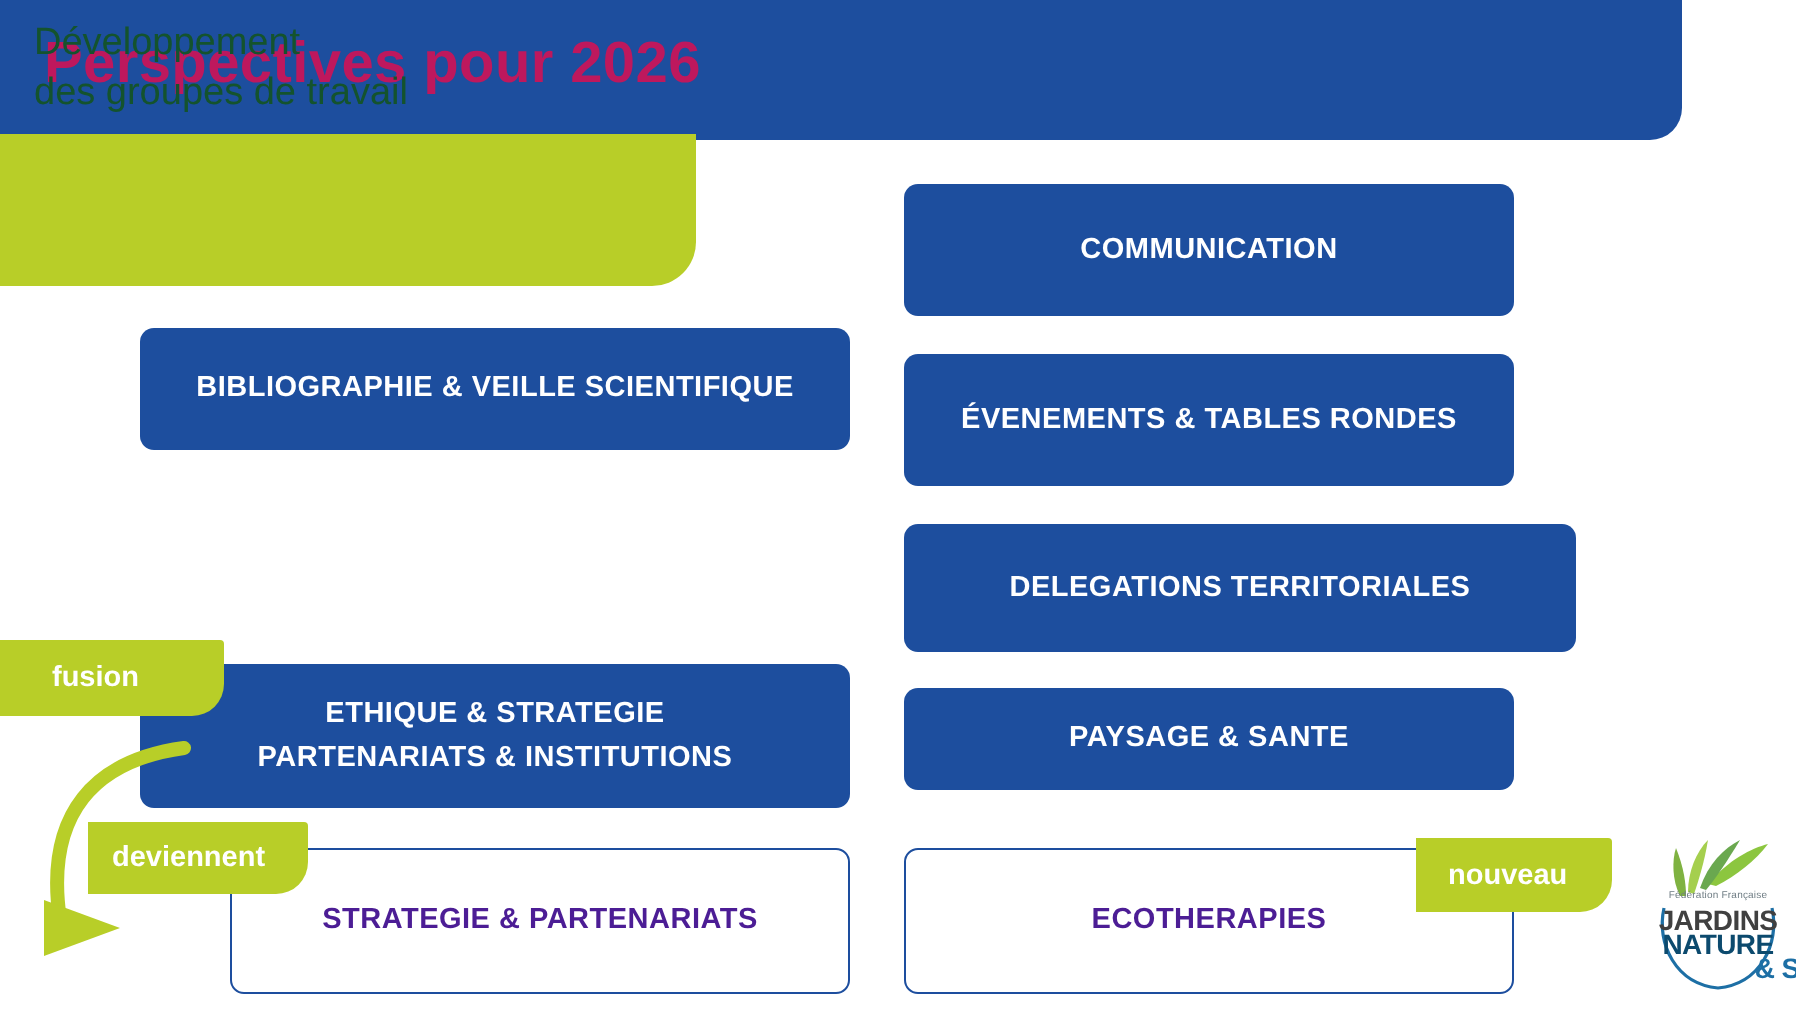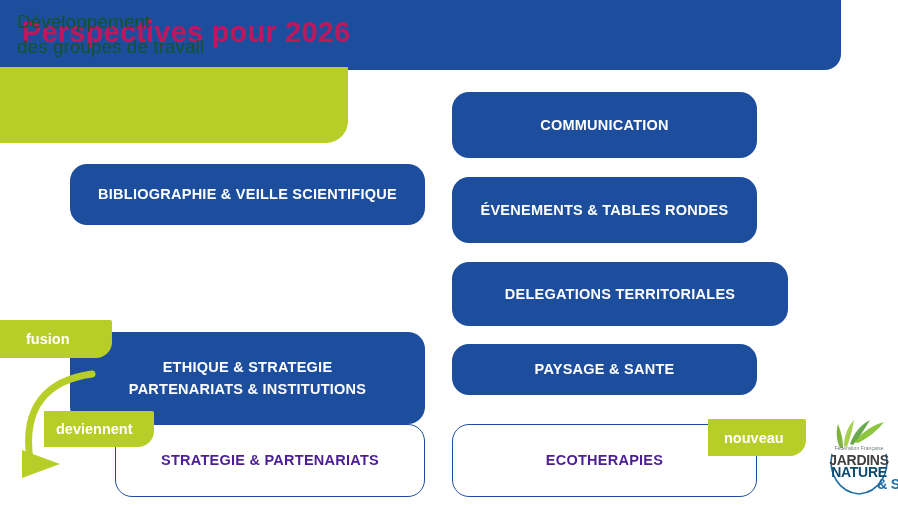--- a/index.html
+++ b/index.html
@@ -61,21 +61,21 @@
     white-space: pre-line;
   }
 
   
   .wg-box {
     position: absolute;
     display: flex;
     align-items: center;
     justify-content: center;
     text-align: center;
-    border-radius: 17px;
+    border-radius: 7px;
     box-sizing: border-box;
     padding: 2px 10px;
   }
   .wg-box.filled {
     background: #1d4e9e;
     color: #ffffff;
   }
   .wg-box.outlined {
     background: #ffffff;
     color: #4c1d95;
@@ -156,21 +156,21 @@
 
   <div class="subheader-bar"></div>
   <div class="subheader-text">Développement
 des groupes de travail</div>
 
   <div class="wg-box filled" style="left:70px; top:164px; width:355px; height:61px;">
     <span class="wg-label">BIBLIOGRAPHIE &amp; VEILLE SCIENTIFIQUE</span>
   </div>
 
 
-  <div class="wg-box filled" style="left:70px; top:332px; width:355px; height:92px;">
+  <div class="wg-box filled" style="left:70px; top:332px; width:355px; height:72px;">
     <span class="wg-label">ETHIQUE &amp; STRATEGIE
 PARTENARIATS &amp; INSTITUTIONS</span>
   </div>
 
   <div class="wg-box outlined" style="left:115px; top:424px; width:310px; height:73px;">
     <span class="wg-label">STRATEGIE &amp; PARTENARIATS</span>
   </div>
 
   <div class="wg-box filled" style="left:452px; top:92px; width:305px; height:66px;">
     <span class="wg-label">COMMUNICATION</span>

